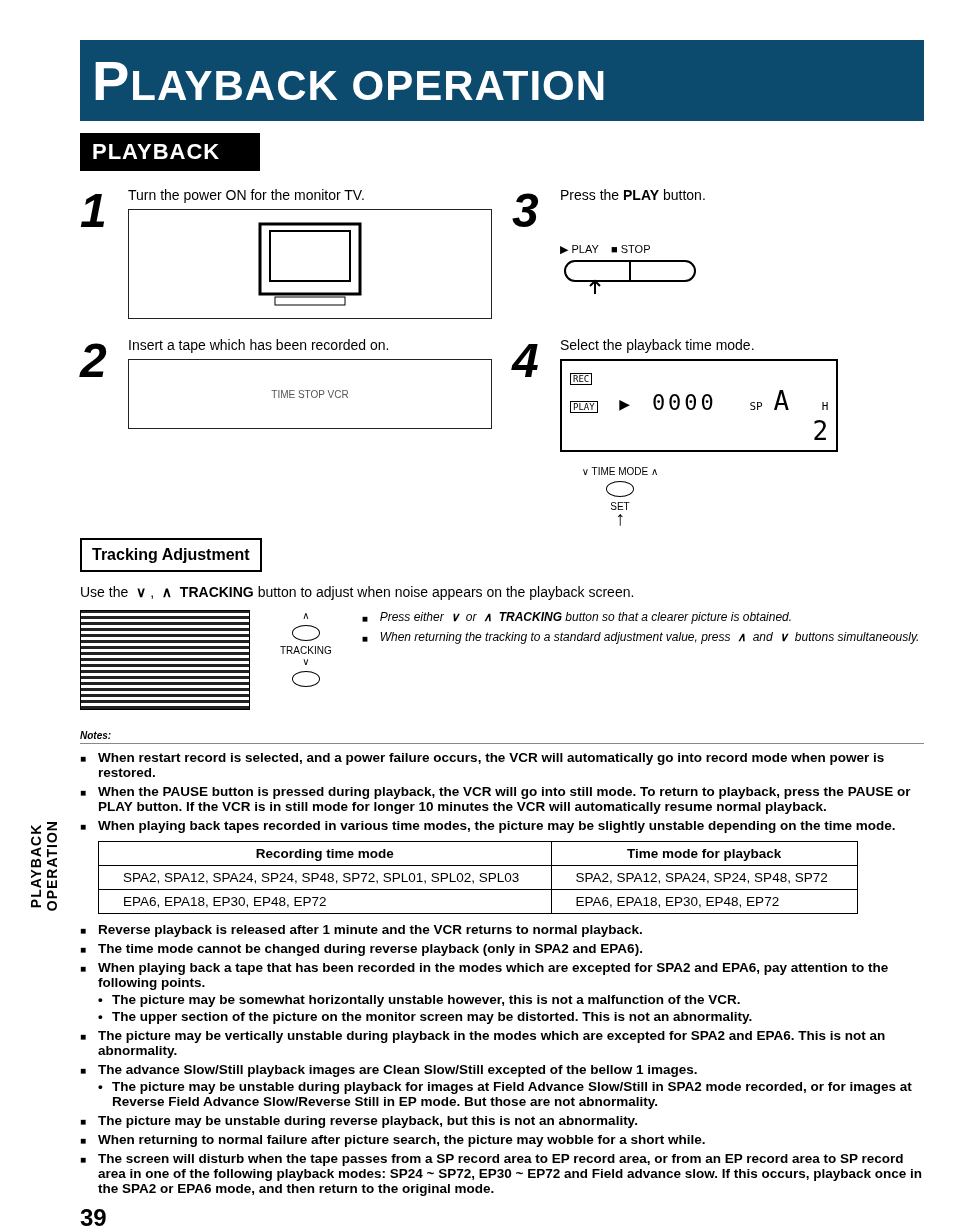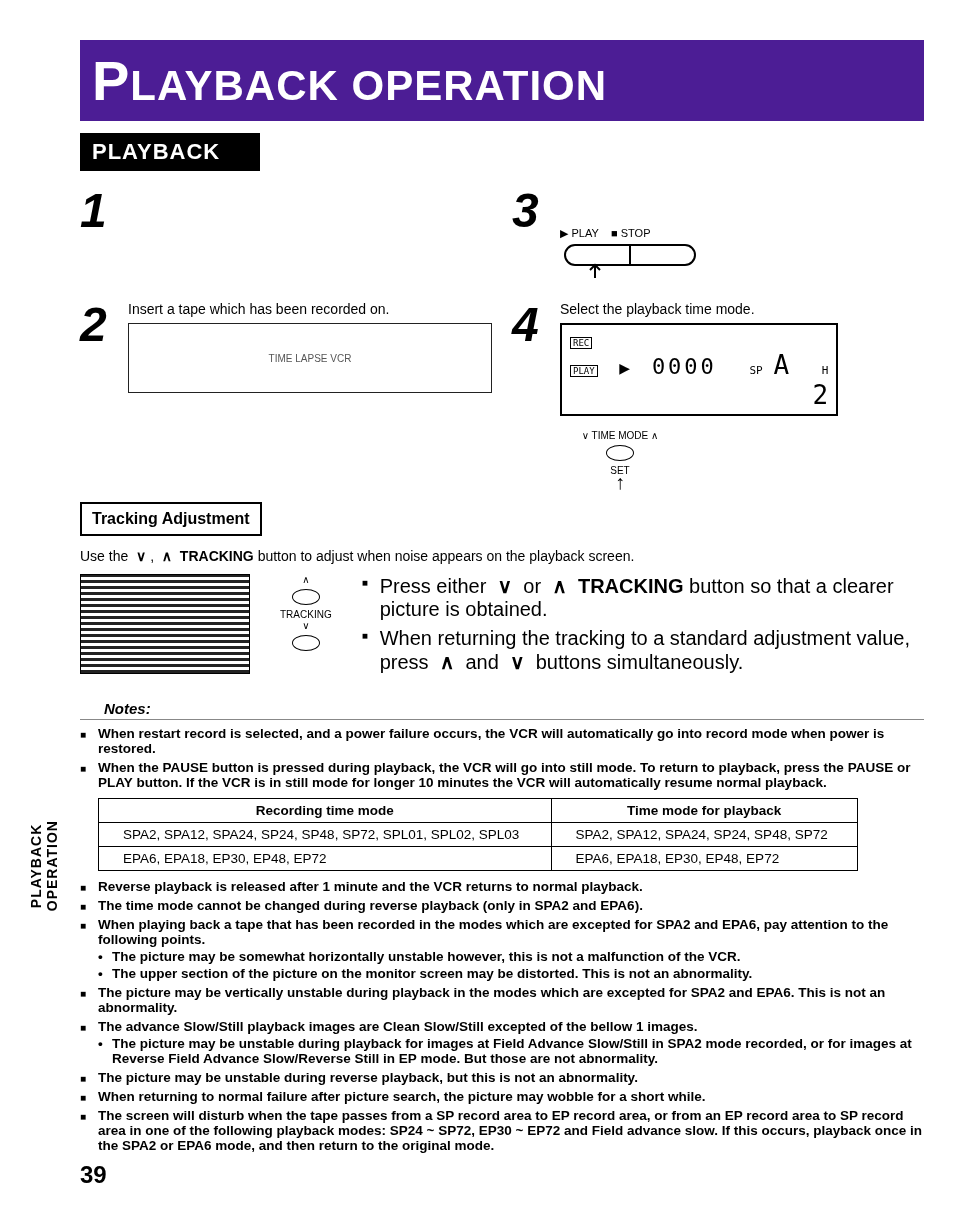--- a/index.html
+++ b/index.html
@@ -1,38 +1,38 @@
 <!DOCTYPE html>
 <html><head>
 <meta charset="utf-8">
 <style>
   * { box-sizing: border-box; margin: 0; padding: 0; }
   body { background: #fff; width: 954px; font-family: Arial, Helvetica, sans-serif; color: #000; }
   .page { padding: 40px 30px 20px 80px; position: relative; }
-  .title-bar { background: #4c1d95; color: #fff; padding: 8px 12px; margin-bottom: 12px; }
+  .title-bar { background: #0c4a6e; color: #fff; padding: 8px 12px; margin-bottom: 12px; }
   .title-bar .big { font-size: 42px; font-weight: bold; letter-spacing: 1px; }
   .title-bar .big .cap { font-size: 56px; }
   .subhead { background: #000; color: #fff; padding: 6px 12px; font-size: 22px; font-weight: bold; letter-spacing: 1px; display: inline-block; width: 180px; margin-bottom: 16px; }
   .subhead-wrap { border-bottom: none; }
   .grid2 { display: grid; grid-template-columns: 1fr 1fr; column-gap: 20px; row-gap: 18px; }
   .cell { display: flex; gap: 8px; }
   .num { font-size: 48px; font-weight: bold; font-style: italic; line-height: 1; min-width: 40px; }
   .instr { font-size: 14px; flex: 1; }
   .illus { border: 1px solid #222; height: 110px; margin-top: 6px; background: #fff; display: flex; align-items: center; justify-content: center; font-size: 10px; color: #555; }
   .illus.small { height: 70px; }
   .box-title { border: 2px solid #000; padding: 6px 10px; font-weight: bold; font-size: 16px; display: inline-block; margin-top: 14px; }
   .desc { font-size: 14px; margin: 12px 0 10px; }
   .tracking-row { display: flex; align-items: flex-start; gap: 30px; margin-top: 8px; }
   .noise { width: 170px; height: 100px; background: repeating-linear-gradient(0deg,#222 0 3px,#fff 3px 6px); border:1px solid #000; }
   .trk-btns { font-size: 10px; text-align: center; }
   .oval { width: 28px; height: 16px; border:1.5px solid #000; border-radius: 50%; display:block; margin:4px auto; }
-  .bullets { font-size: 20px; flex:1; }
+  .bullets { font-size: 12px; flex:1;font-style:italic; }
   .bullets li { list-style: none; padding-left: 18px; position: relative; margin-bottom: 6px; }
   .bullets li:before { content:"■"; position:absolute; left:0; font-size:10px; top:3px; }
-  .notes-head { font-style: italic; font-weight: bold; font-size: 15px; margin-top: 20px; margin-left: 24px; }
+  .notes-head { font-style: italic; font-weight: bold; font-size: 10px; margin-top: 20px; }
   .notes-line { border-top: 1px solid #888; margin-top:2px; }
   .notes { font-size: 13.5px; margin-top: 6px; }
   .notes > li { list-style:none; padding-left:18px; position:relative; margin-bottom:4px;font-weight:bold; }
   .notes > li:before { content:"■"; position:absolute; left:0; font-size:10px; top:3px; }
   .notes .sub li { list-style: none; padding-left: 14px; position:relative; margin-top:2px; }
   .notes .sub li:before { content:"•"; position:absolute; left:0; top:0; }
   table.modes { border-collapse: collapse; width: 90%; margin: 8px 0 8px 18px; font-size: 13.5px; }
   table.modes th, table.modes td { border:1px solid #000; padding:4px 24px; text-align:left; }
   table.modes th { text-align:center; font-weight:bold; }
   .side-tab { position:absolute; left:28px; top:820px; writing-mode: vertical-rl; transform: rotate(180deg); font-weight:bold; font-size:14px; letter-spacing:1px; text-align:center; }
@@ -51,43 +51,54 @@
     <span class="big"><span class="cap">P</span>LAYBACK OPERATION</span>
   </div>
 
   <div class="subhead-wrap">
     <div class="subhead">PLAYBACK</div>
   </div>
 
   <div class="grid2">
     <div class="cell">
       <div class="num">1</div>
+      <div class="instr">
+        <div>Turn the power ON for the monitor TV.</div>
+        <div class="illus">
+          <svg width="120" height="90">
+            <rect x="10" y="5" width="100" height="70" fill="none" stroke="#000" stroke-width="3"></rect>
+            <rect x="20" y="12" width="80" height="50" fill="none" stroke="#000" stroke-width="2"></rect>
+            <rect x="25" y="78" width="70" height="8" fill="none" stroke="#000"></rect>
+          </svg>
+        </div>
+      </div>
     </div>
 
     <div class="cell">
       <div class="num">3</div>
       <div class="instr">
+        <div>Press the <b>PLAY</b> button.</div>
         <div class="play-stop" style="margin-top:40px;">
           <span>▶ PLAY</span>&nbsp;&nbsp;&nbsp;
           <span>■ STOP</span>
         </div>
         <svg width="140" height="40">
           <rect x="5" y="5" width="130" height="20" rx="10" fill="none" stroke="#000" stroke-width="2"></rect>
           <line x1="70" y1="5" x2="70" y2="25" stroke="#000" stroke-width="2"></line>
           <path d="M35 38 L35 25 M30 30 L35 25 L40 30" fill="none" stroke="#000" stroke-width="2"></path>
         </svg>
       </div>
     </div>
 
     <div class="cell">
       <div class="num">2</div>
       <div class="instr">
         <div>Insert a tape which has been recorded on.</div>
         <div class="illus small">
-          <span>TIME LAPSE VCR</span>
+          <span>TIME STOP VCR</span>
         </div>
       </div>
     </div>
 
     <div class="cell">
       <div class="num">4</div>
       <div class="instr">
         <div>Select the playback time mode.</div>
         <div class="lcd">
           <span style="border:1px solid #000;font-size:9px;padding:0 2px;">REC</span><br>
@@ -129,20 +140,21 @@
       <li>When returning the tracking to a standard adjustment value, press &nbsp;<b>∧</b>&nbsp; and &nbsp;<b>∨</b>&nbsp; buttons simultaneously.</li>
     </ul>
   </div>
 
   <div class="notes-head">Notes:</div>
   <div class="notes-line"></div>
 
   <ul class="notes">
     <li>When restart record is selected, and a power failure occurs, the VCR will automatically go into record mode when power is restored.</li>
     <li>When the <b>PAUSE</b> button is pressed during playback, the VCR will go into still mode. To return to playback, press the <b>PAUSE</b> or <b>PLAY</b> button. If the VCR is in still mode for longer 10 minutes the VCR will automatically resume normal playback.</li>
+    <li>When playing back tapes recorded in various time modes, the picture may be slightly unstable depending on the time mode.</li>
   </ul>
 
   <table class="modes">
     <tbody>
         <tr>
       <th>Recording time mode</th>
       <th>Time mode for playback</th>
     </tr>
     <tr>
       <td>SPA2, SPA12, SPA24, SP24, SP48, SP72, SPL01, SPL02, SPL03</td>

